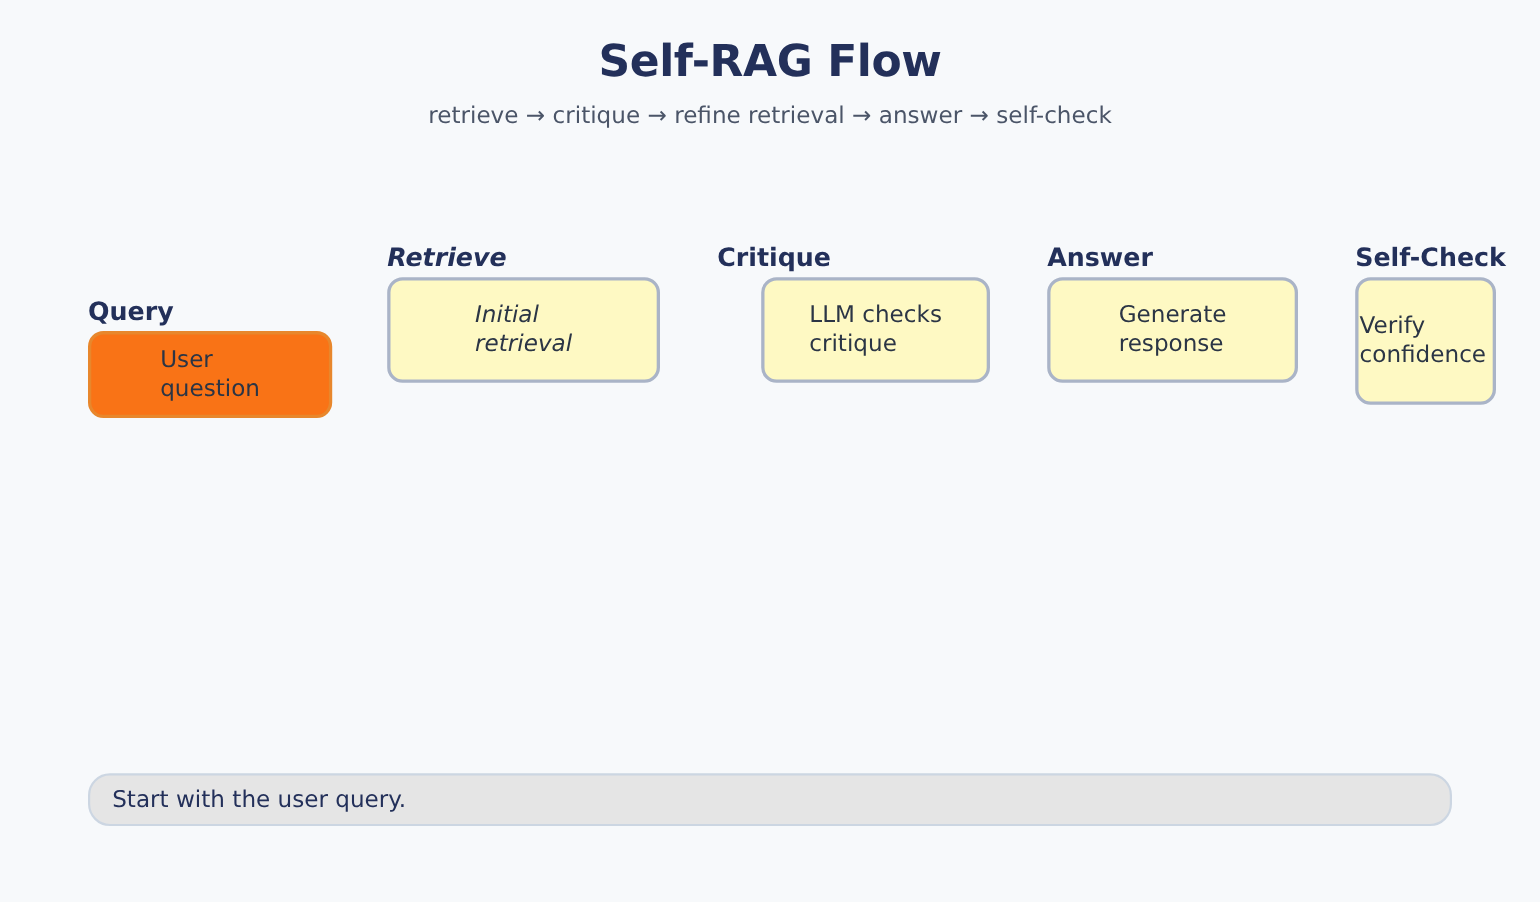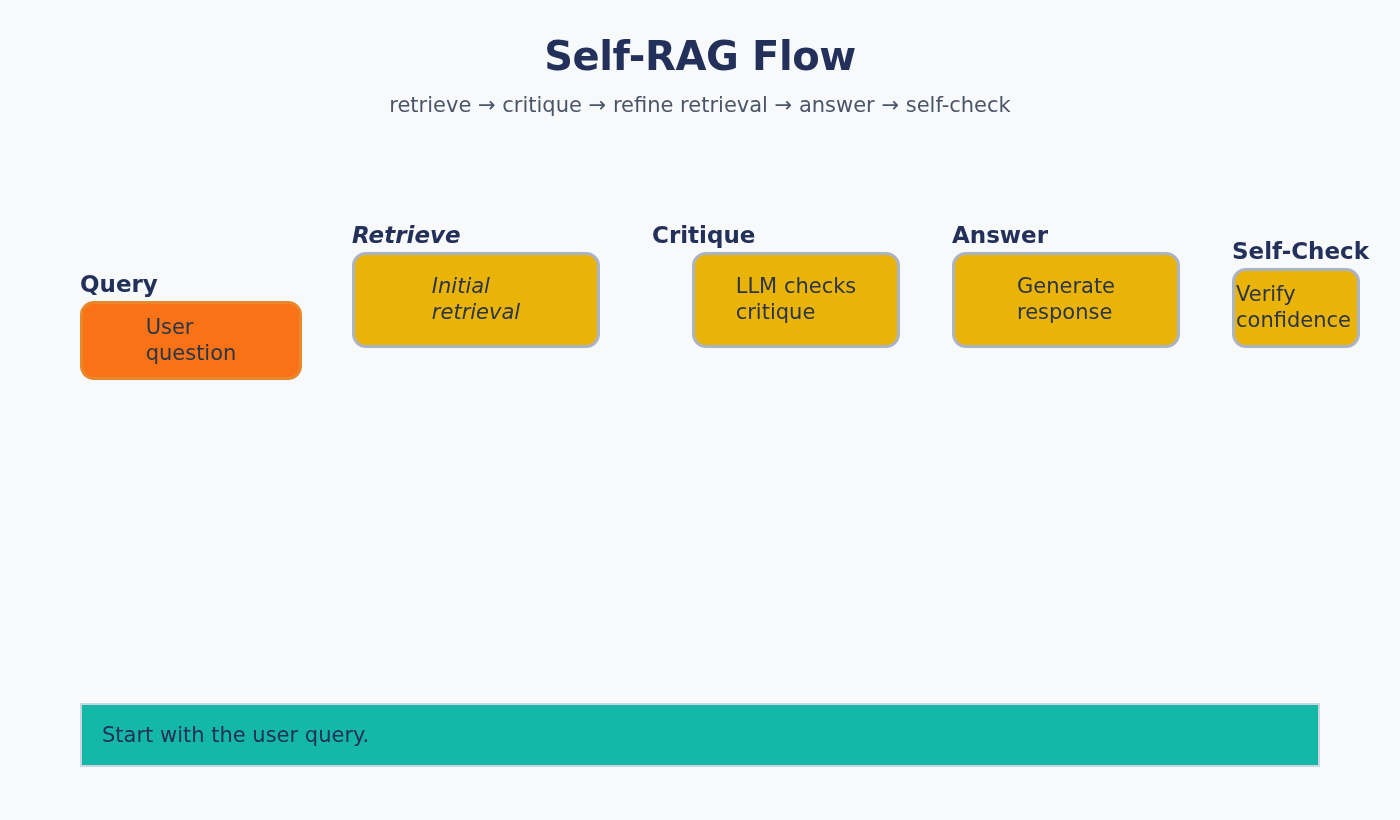--- a/index.html
+++ b/index.html
@@ -63,21 +63,21 @@
     color: #23305a;
     white-space: nowrap;
     line-height: 1.0;
   }
   .node-box {
     box-sizing: border-box;
     width: 100%;
     height: 100%;
     border: 3px solid #aab4c7;
     border-radius: 14px;
-    background: #eab308;
+    background: #fef9c3;
     display: flex;
     align-items: center;
     justify-content: center;
     text-align: center;
   }
   .node-text {
     font-size: 21px;
     line-height: 1.22;
     color: #2b3545;
     white-space: pre-line;
@@ -88,36 +88,36 @@
     border-color: #e8872c;
     background: #f97316;
   }
 
   
   #node-query      { left: 80px;   top: 301px; width: 222px; height: 79px; }
   #node-retrieve   { left: 352px;  top: 252px; width: 248px; height: 96px; font-style: italic; }
   #node-critique   { left: 652px;  top: 252px; width: 248px; height: 96px; padding-left: 40px; }
   #node-refine     { left: 652px;  top: 422px; width: 248px; height: 96px; }
   #node-answer     { left: 952px;  top: 252px; width: 228px; height: 96px; }
-  #node-selfcheck  { left: 1232px; top: 268px; width: 128px; height: 80px; }
+  #node-selfcheck  { left: 1232px; top: 252px; width: 128px; height: 116px; }
 
   #node-selfcheck .node-box { justify-content: flex-start; }
   #node-selfcheck .node-text { padding-left: 1px; }
 
   
   #status-bar {
     position: absolute;
     left: 80px;
     top: 703px;
     width: 1240px;
-    height: 64px;
+    height: 48px;
     box-sizing: border-box;
     border: 2px solid #ccd6e2;
-    border-radius: 1px;
-    background: #14b8a6;
+    border-radius: 20px;
+    background: #e5e5e5;
     display: flex;
     align-items: center;
   }
   #status-text {
     font-size: 21px;
     color: #23305a;
     padding-left: 20px;
     line-height: 1.0;
   }
 </style>

